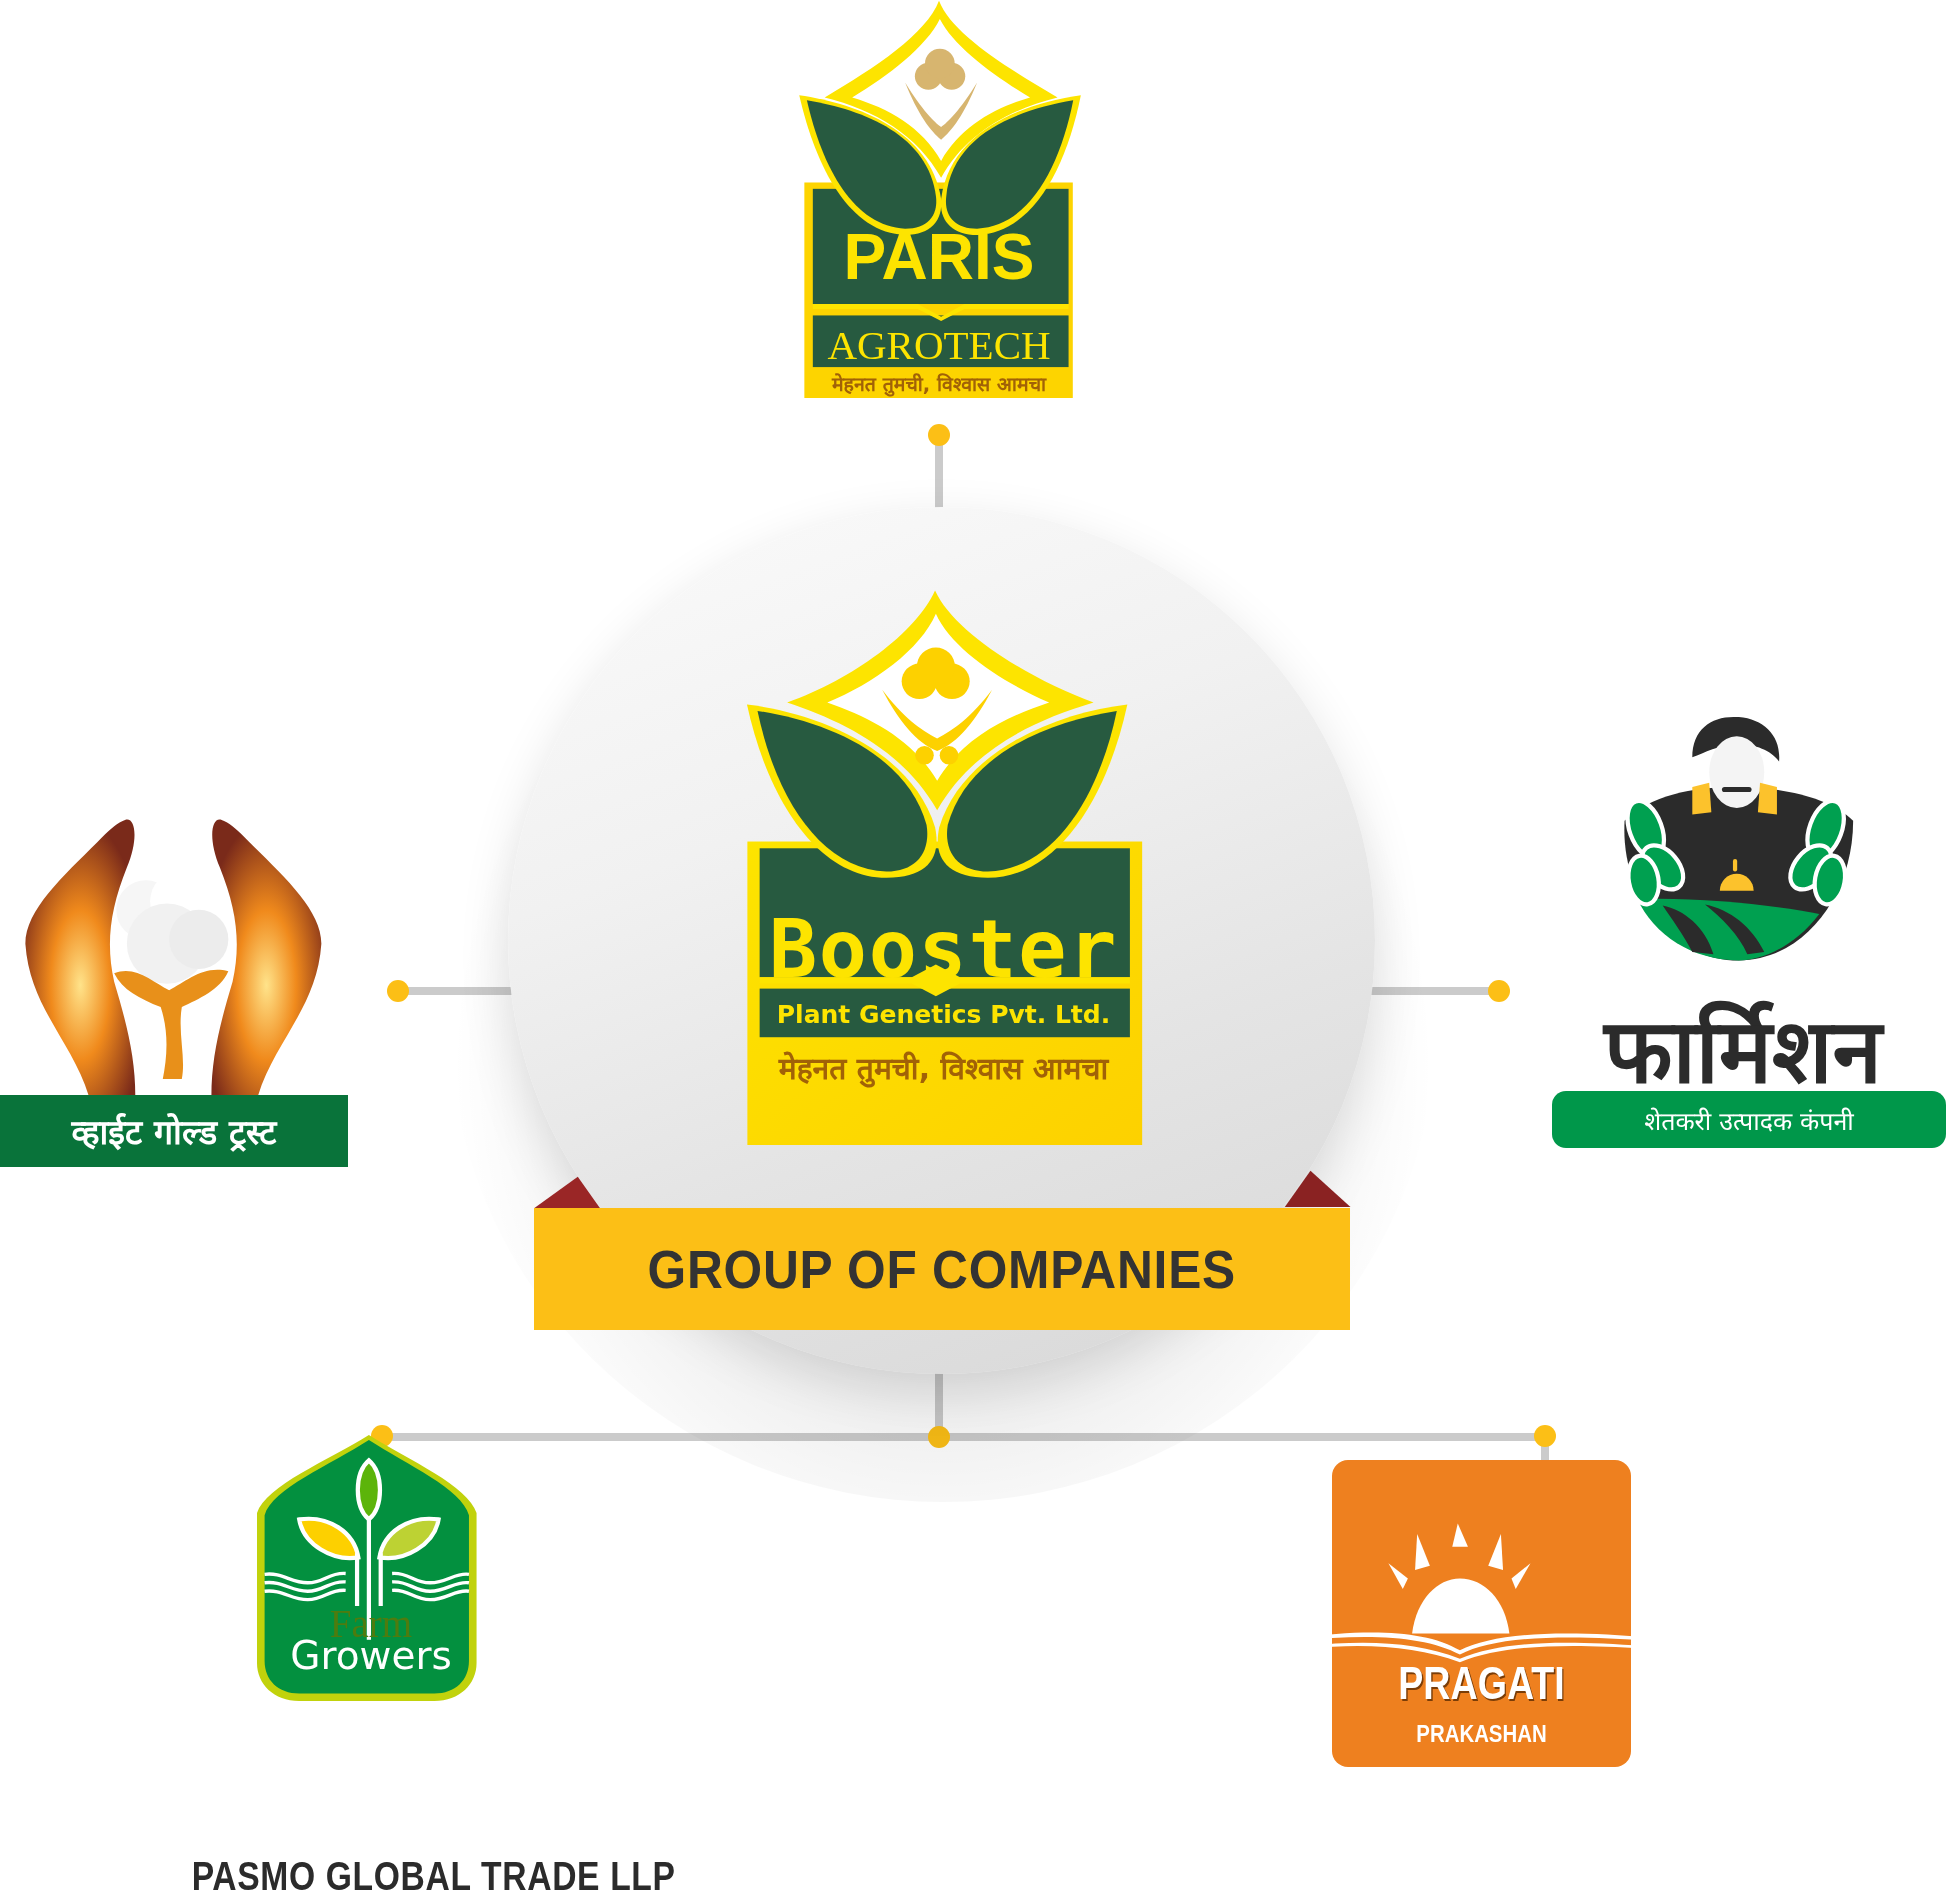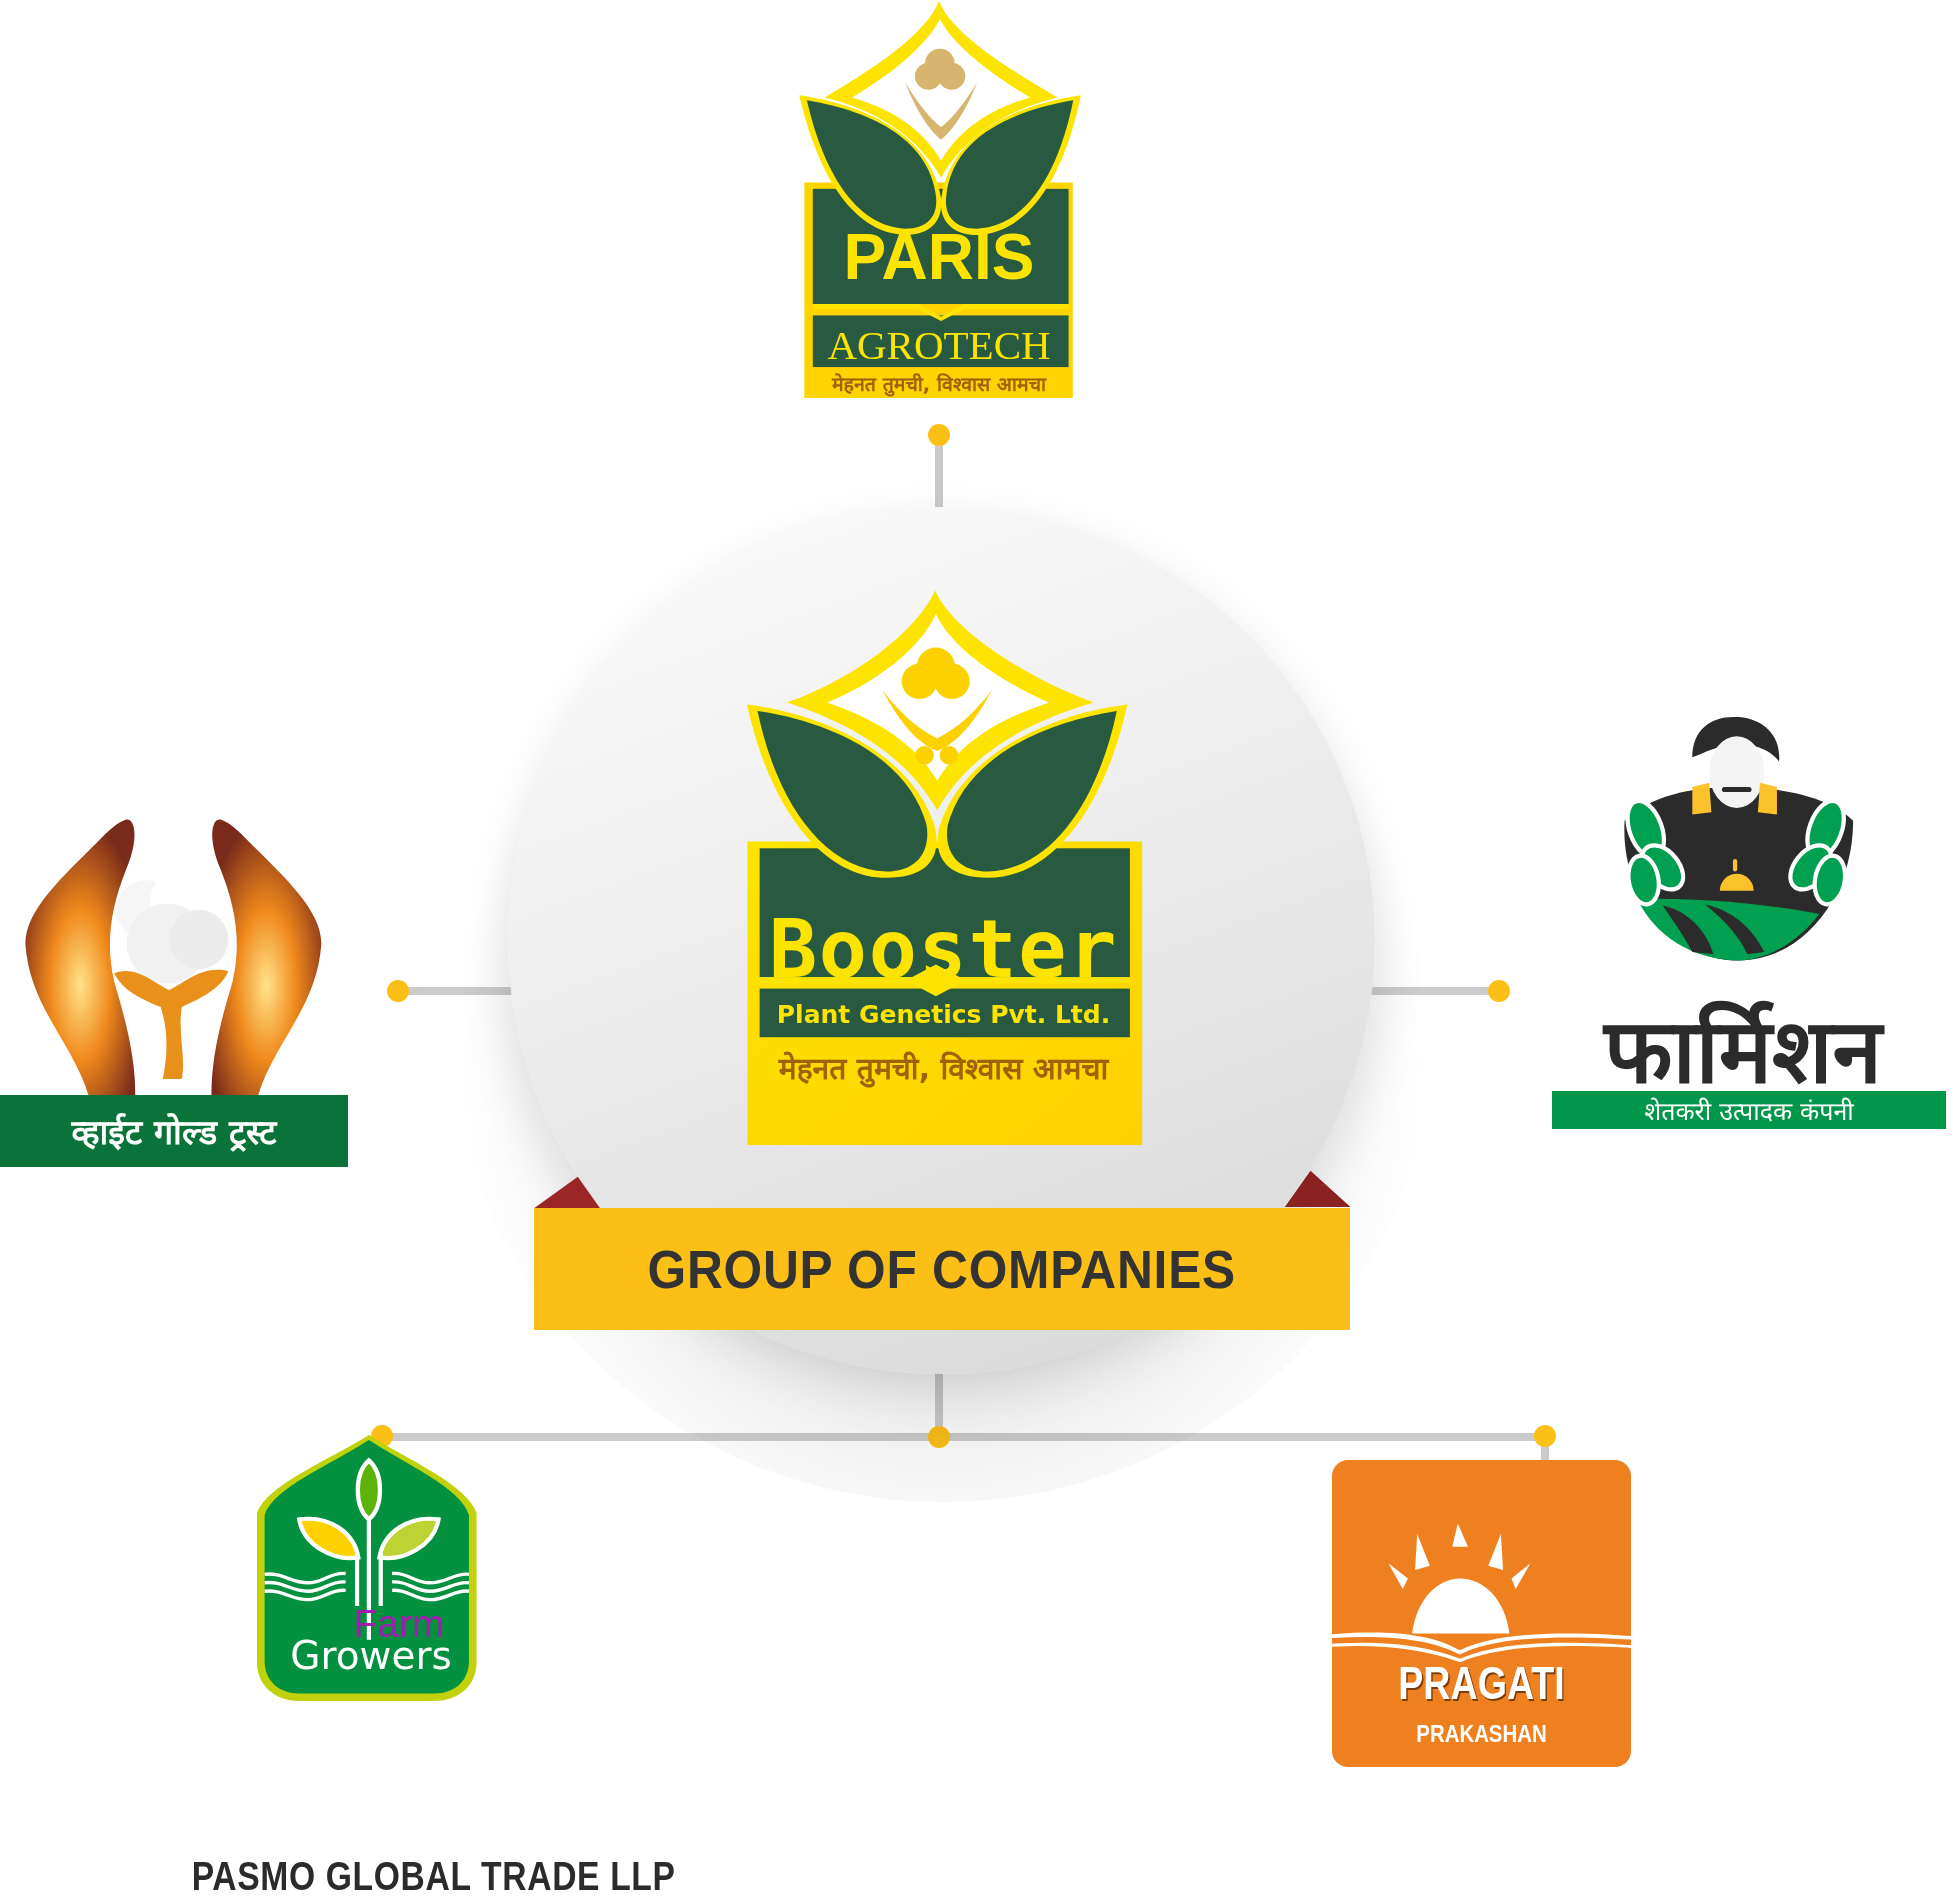--- a/index.html
+++ b/index.html
@@ -25,21 +25,21 @@
   .crest-title { position:absolute; left:0; width:100%; text-align:center; color:#fde400; font-weight:bold; white-space:nowrap; }
   .crest-sub { position:absolute; left:0; width:100%; text-align:center; color:#fde400; white-space:nowrap; }
   .crest-tag { position:absolute; left:0; width:100%; text-align:center; color:#a16207; font-weight:bold; white-space:nowrap; font-family:"DejaVu Sans", sans-serif; }
 
   
   .wg-band { position:absolute; left:0; top:1094px; width:348px; height:72px; background:#09733a; display:flex; align-items:center; justify-content:center; }
   .wg-text { color:#fff; font-family:"DejaVu Sans", sans-serif; font-weight:bold; font-size:34px; white-space:nowrap; }
 
   
   .fm-title { position:absolute; left:1540px; top:1007px; width:410px; text-align:center; font-family:"DejaVu Sans", sans-serif; font-weight:bold; font-size:89px; color:#2b2b2b; white-space:nowrap; line-height:1; }
-  .fm-band { position:absolute; left:1551px; top:1091px; width:394px; height:38px; background:#00974a; display:flex; align-items:center; justify-content:center; }
+  .fm-band { position:absolute; left:1551px; top:1091px; width:394px; height:57px; background:#00974a; display:flex; align-items:center; justify-content:center;border-radius:14px; }
   .fm-sub { color:#fff; font-family:"DejaVu Sans", sans-serif; font-size:25px; white-space:nowrap; }
 
   
   .fg-name { position:absolute; left:148px; top:1853px; width:486px; text-align:center; font-family:"Liberation Sans", sans-serif; font-weight:bold; font-size:41px; color:#2b2b2b; white-space:nowrap; transform:scaleX(0.82); letter-spacing:0.8px; }
 
   
   .pg-box { position:absolute; left:1332px; top:1460px; width:299px; height:307px; border-radius:16px; background:#ee801f; overflow:visible; }
   .pg-title { position:absolute; left:0; top:195px; width:100%; text-align:center; color:#fff; font-weight:bold; font-size:47px; transform:scaleX(0.8); text-shadow:1.7px 1.7px 0 #7a3d08; white-space:nowrap; }
   .pg-sub { position:absolute; left:0; top:260px; width:100%; text-align:center; color:#fff; font-weight:bold; font-size:24px; transform:scaleX(0.85); white-space:nowrap; }
 </style>
@@ -213,21 +213,21 @@
 
     <g fill="none" stroke="#ffffff" stroke-width="8">
       <path d="M18 330 C60 325 80 350 120 350 C160 350 170 325 210 328"></path>
       <path d="M18 350 C60 345 80 370 120 370 C160 370 170 345 210 348"></path>
       <path d="M18 370 C60 365 80 390 120 390 C160 390 170 365 210 368"></path>
       <path d="M320 328 C360 325 370 350 410 350 C450 350 470 325 502 330"></path>
       <path d="M320 348 C360 345 370 370 410 370 C450 370 470 345 502 350"></path>
       <path d="M320 368 C360 365 370 390 410 390 C450 390 470 365 502 370"></path>
     </g>
   </svg>
-  <div class="abs" style="left:0;top:169px;width:228px;text-align:center;color:#a21caf;font-size:39px;font-family:Liberation Sans, sans-serif;line-height:1;margin-left:28px;">Farm</div>
+  <div class="abs" style="left:0;top:169px;width:228px;text-align:center;color:#4d7c0f;font-size:39px;font-family:Liberation Serif, serif;line-height:1;">Farm</div>
   <div class="abs" style="left:0;top:201px;width:228px;text-align:center;color:#fff;font-size:39px;font-family:'DejaVu Sans', sans-serif;line-height:1;">Growers</div>
 </div>
 <div class="fg-name">PASMO GLOBAL TRADE LLP</div>
 
 <div class="pg-box">
   <svg class="abs" style="left:-51px;top:0;" width="406" height="220" viewBox="0 0 960 520">
 
     <g fill="#ffffff">
       <polygon points="418,150 442,205 405,205"></polygon>
       <polygon points="322,175 352,250 317,260"></polygon>

